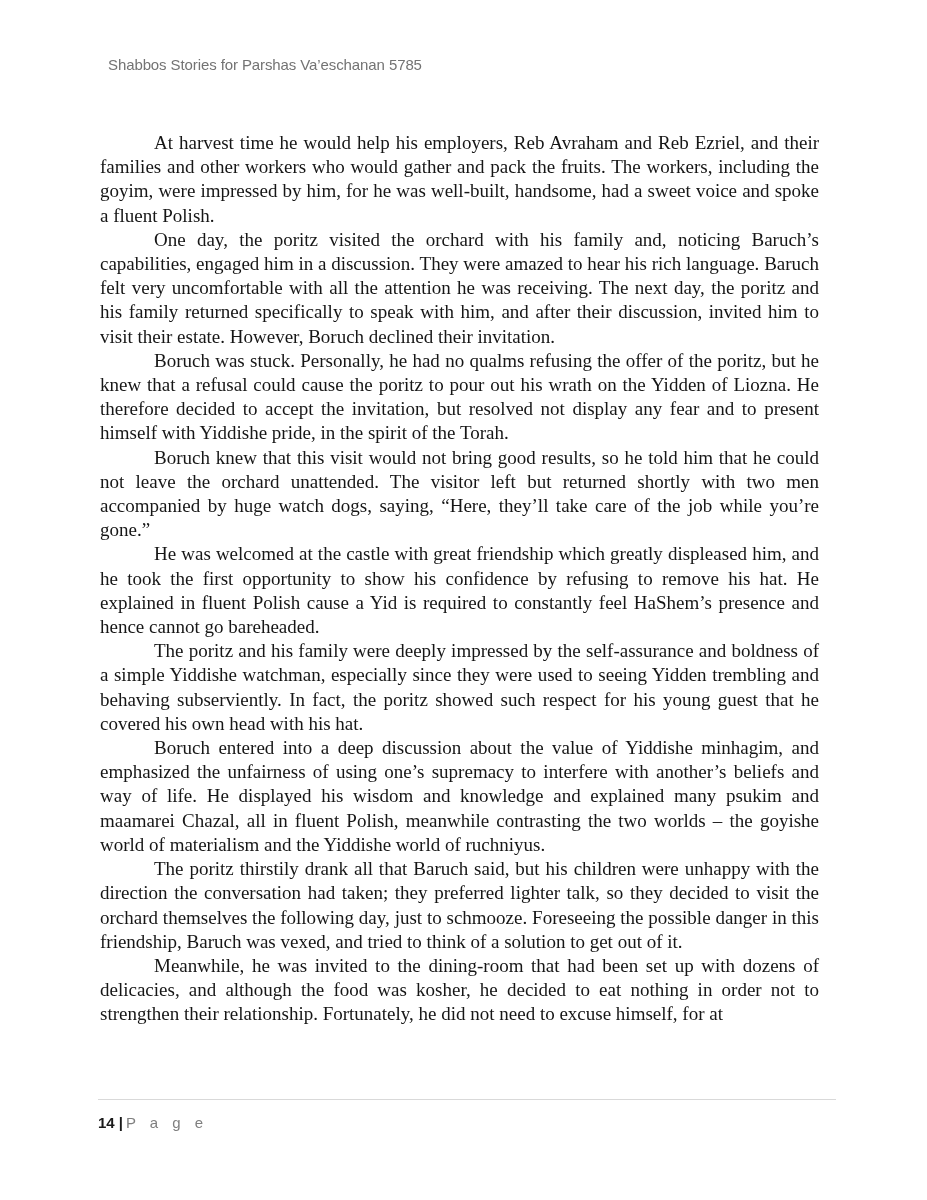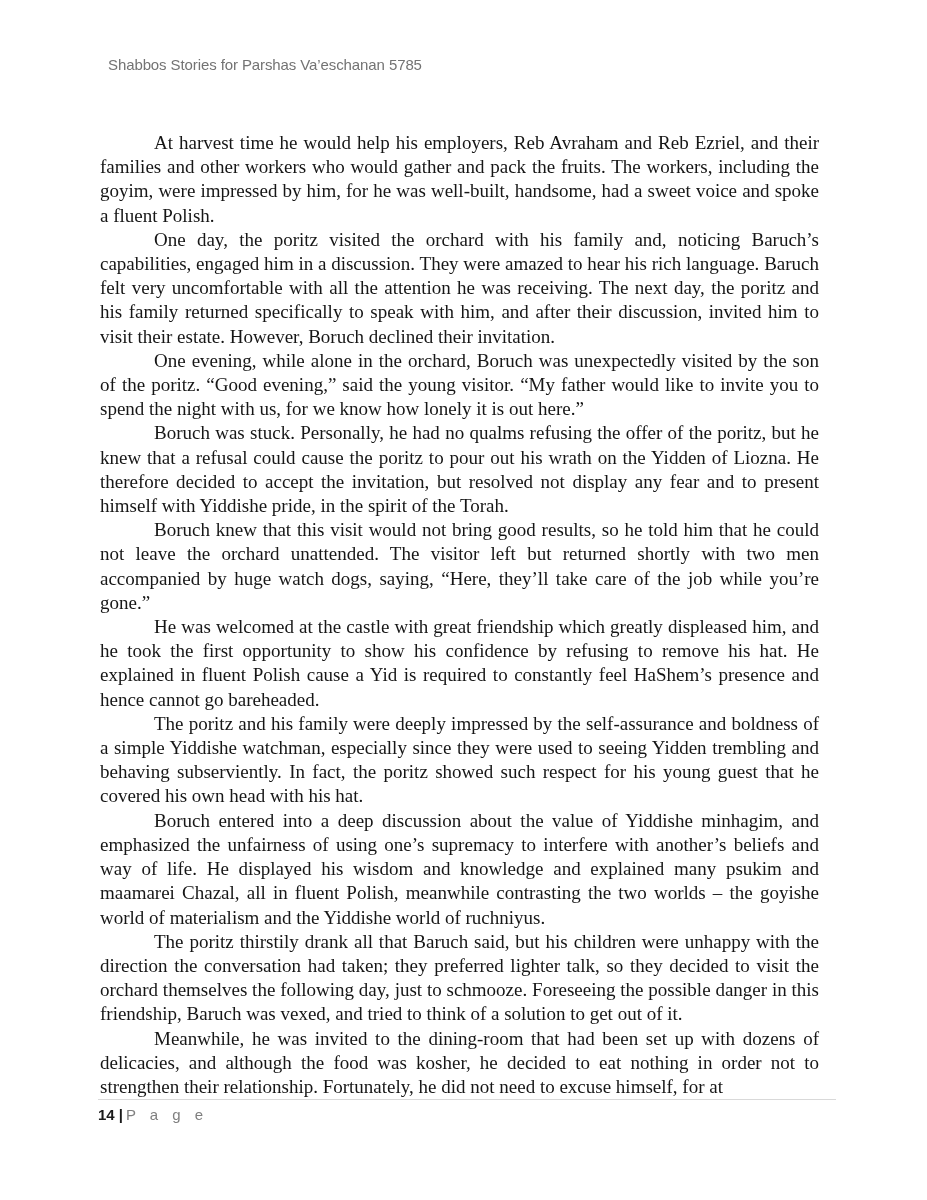--- a/index.html
+++ b/index.html
@@ -42,21 +42,21 @@
     margin: 0;
     padding: 0;
     text-indent: 54px;
   }
   .doc-footer {
     position: absolute;
     left: 98px;
     top: 1099px;
     width: 738px;
     border-top: 1px solid #d9d9d9;
-    padding-top: 6px;
+    padding-top: 14px;
     font-family: "Liberation Sans", "DejaVu Sans", sans-serif;
     font-size: 15px;
   }
   .doc-footer .page-num {
     font-weight: bold;
     color: #1a1a1a;
   }
   .doc-footer .separator {
     font-weight: bold;
     color: #1a1a1a;
@@ -70,21 +70,20 @@
 </head>
 <body>
 
 <div class="page">
 
   <div class="doc-header">Shabbos Stories for Parshas Va’eschanan 5785</div>
 
   <div class="doc-body">
       <p>At harvest time he would help his employers, Reb Avraham and Reb Ezriel, and their families and other workers who would gather and pack the fruits. The workers, including the goyim, were impressed by him, for he was well-built, handsome, had a sweet voice and spoke a fluent Polish.</p>
       <p>One day, the poritz visited the orchard with his family and, noticing Baruch’s capabilities, engaged him in a discussion. They were amazed to hear his rich language. Baruch felt very uncomfortable with all the attention he was receiving. The next day, the poritz and his family returned specifically to speak with him, and after their discussion, invited him to visit their estate. However, Boruch declined their invitation.</p>
-      <p>One evening, while alone in the orchard, Boruch was unexpectedly visited by the son of the poritz. “Good evening,” said the young visitor. “My father would like to invite you to spend the night with us, for we know how lonely it is out here.”</p>
       <p>Boruch was stuck. Personally, he had no qualms refusing the offer of the poritz, but he knew that a refusal could cause the poritz to pour out his wrath on the Yidden of Liozna. He therefore decided to accept the invitation, but resolved not display any fear and to present himself with Yiddishe pride, in the spirit of the Torah.</p>
       <p>Boruch knew that this visit would not bring good results, so he told him that he could not leave the orchard unattended. The visitor left but returned shortly with two men accompanied by huge watch dogs, saying, “Here, they’ll take care of the job while you’re gone.”</p>
       <p>He was welcomed at the castle with great friendship which greatly displeased him, and he took the first opportunity to show his confidence by refusing to remove his hat. He explained in fluent Polish cause a Yid is required to constantly feel HaShem’s presence and hence cannot go bareheaded.</p>
       <p>The poritz and his family were deeply impressed by the self-assurance and boldness of a simple Yiddishe watchman, especially since they were used to seeing Yidden trembling and behaving subserviently. In fact, the poritz showed such respect for his young guest that he covered his own head with his hat.</p>
       <p>Boruch entered into a deep discussion about the value of Yiddishe minhagim, and emphasized the unfairness of using one’s supremacy to interfere with another’s beliefs and way of life. He displayed his wisdom and knowledge and explained many psukim and maamarei Chazal, all in fluent Polish, meanwhile contrasting the two worlds – the goyishe world of materialism and the Yiddishe world of ruchniyus.</p>
       <p>The poritz thirstily drank all that Baruch said, but his children were unhappy with the direction the conversation had taken; they preferred lighter talk, so they decided to visit the orchard themselves the following day, just to schmooze. Foreseeing the possible danger in this friendship, Baruch was vexed, and tried to think of a solution to get out of it.</p>
       <p>Meanwhile, he was invited to the dining-room that had been set up with dozens of delicacies, and although the food was kosher, he decided to eat nothing in order not to strengthen their relationship. Fortunately, he did not need to excuse himself, for at</p>
     </div>
 
   <div class="doc-footer">

